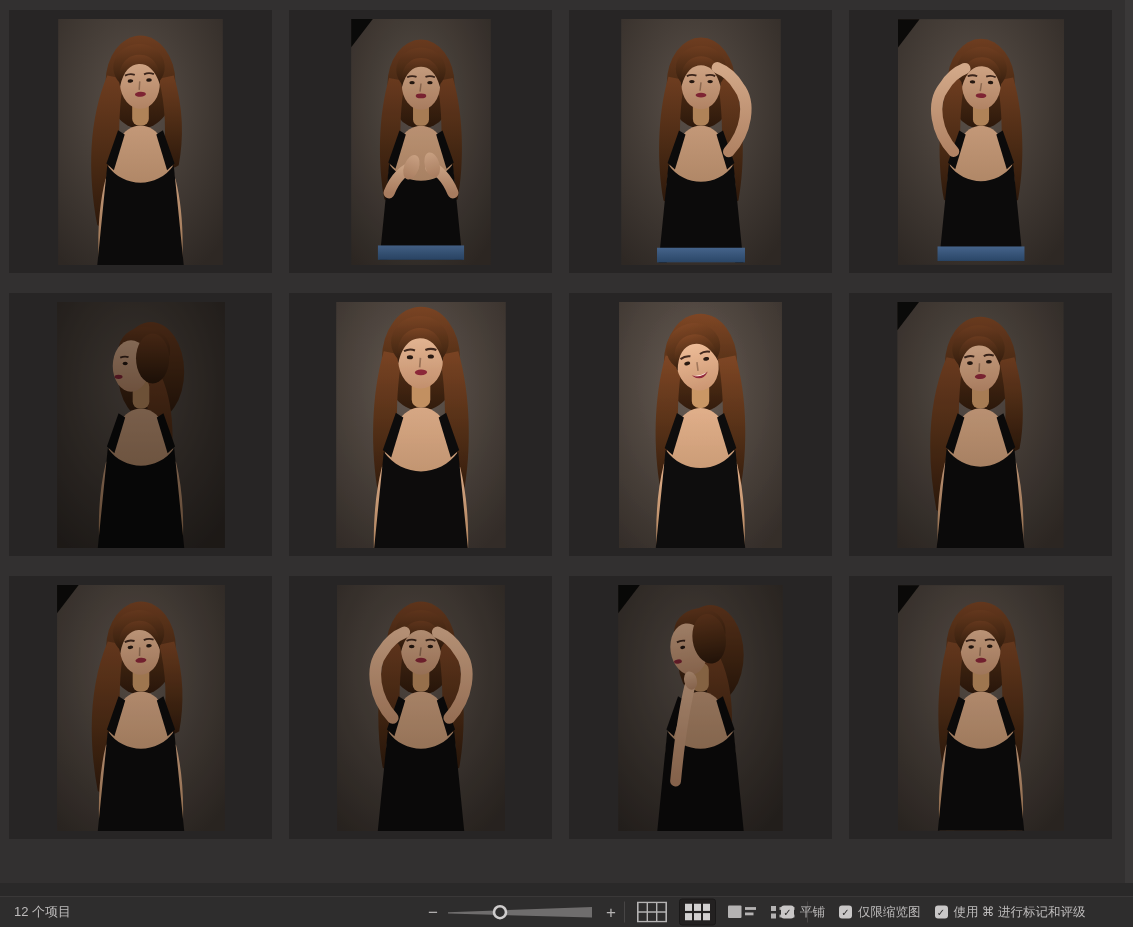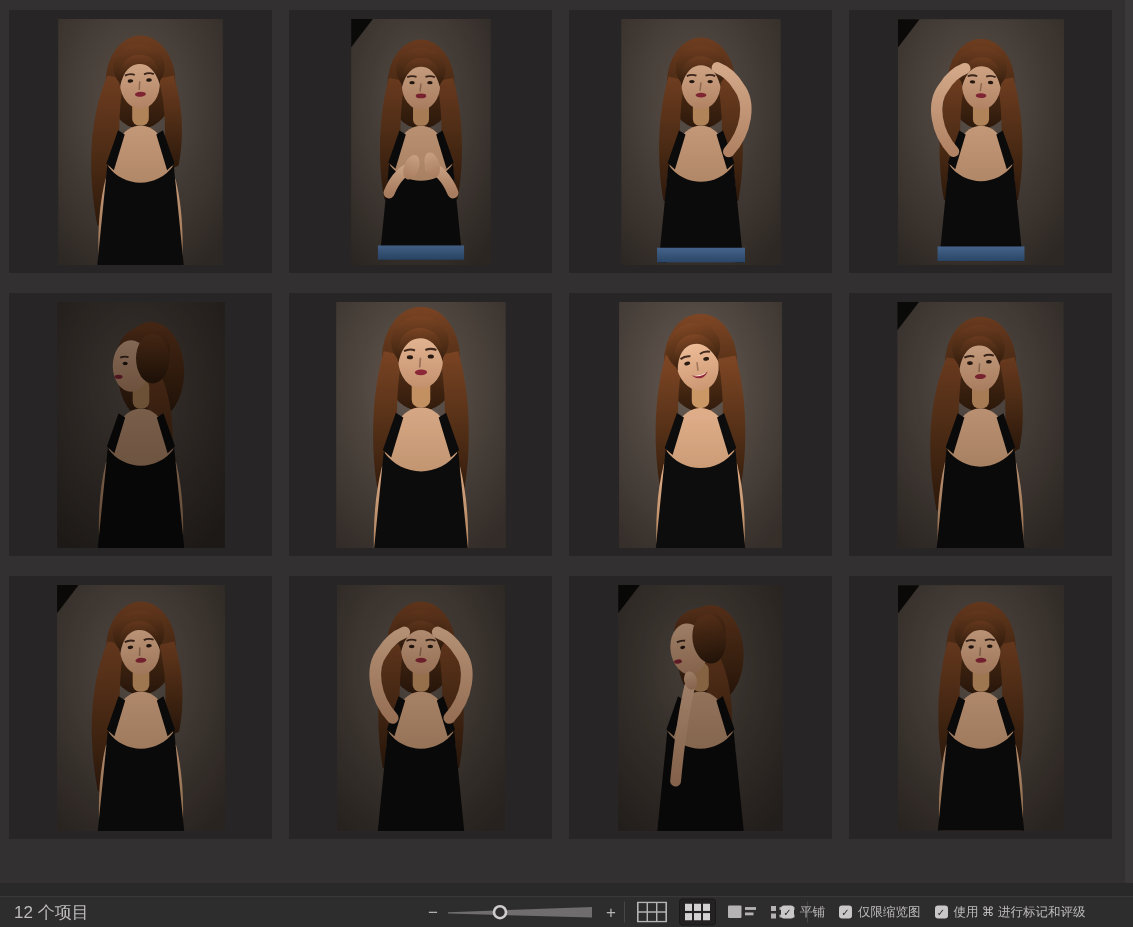--- a/index.html
+++ b/index.html
@@ -8,21 +8,21 @@
   .viewport{position:relative;width:1133px;height:883px;background:var(--page-bg,#323030);overflow:hidden;}
   .grid{display:grid;grid-template-columns:repeat(4,263px);grid-auto-rows:263px;
     gap:20px 17px;padding:10px 0 0 9px;}
   .cell{background:var(--cell-bg,#272525);display:flex;justify-content:center;align-items:flex-start;
     padding-top:9px;overflow:hidden;}
   .photo{display:block;}
   .scroll-strip{position:absolute;top:0;right:0;width:8px;height:883px;background:#3a3838;}
   .pre-strip{height:13px;background:var(--strip-bg,#2a2929);}
   .toolbar{position:relative;height:31px;background:var(--toolbar-bg,#2e2d2d);border-top:1px solid #3a3838;}
   .count{position:absolute;left:14px;top:50%;transform:translateY(-50%);
-    font-size:17px;color:var(--text,#bdbbbb);}
+    font-size:13px;color:var(--text,#bdbbbb);}
   .zoom-group{position:absolute;left:428px;top:50%;transform:translateY(-50%);
     display:flex;align-items:center;gap:8px;}
   .zbtn{font-size:17px;line-height:1;color:var(--icon,#b5b3b3);cursor:default;}
   .view-group{position:absolute;left:624px;top:50%;transform:translateY(-50%);
     display:flex;align-items:center;gap:9px;}
   .vsep{width:1px;height:21px;background:#474545;display:inline-block;}
   .vbtn{display:inline-flex;align-items:center;justify-content:center;padding:3px 3px;}
   .vbtn.selected{background:#232121;border:1px solid #1a1919;border-radius:3px;padding:4px 5px;}
   .check-group{position:absolute;left:781px;top:50%;transform:translateY(-50%);
     display:flex;align-items:center;gap:14px;white-space:nowrap;}

